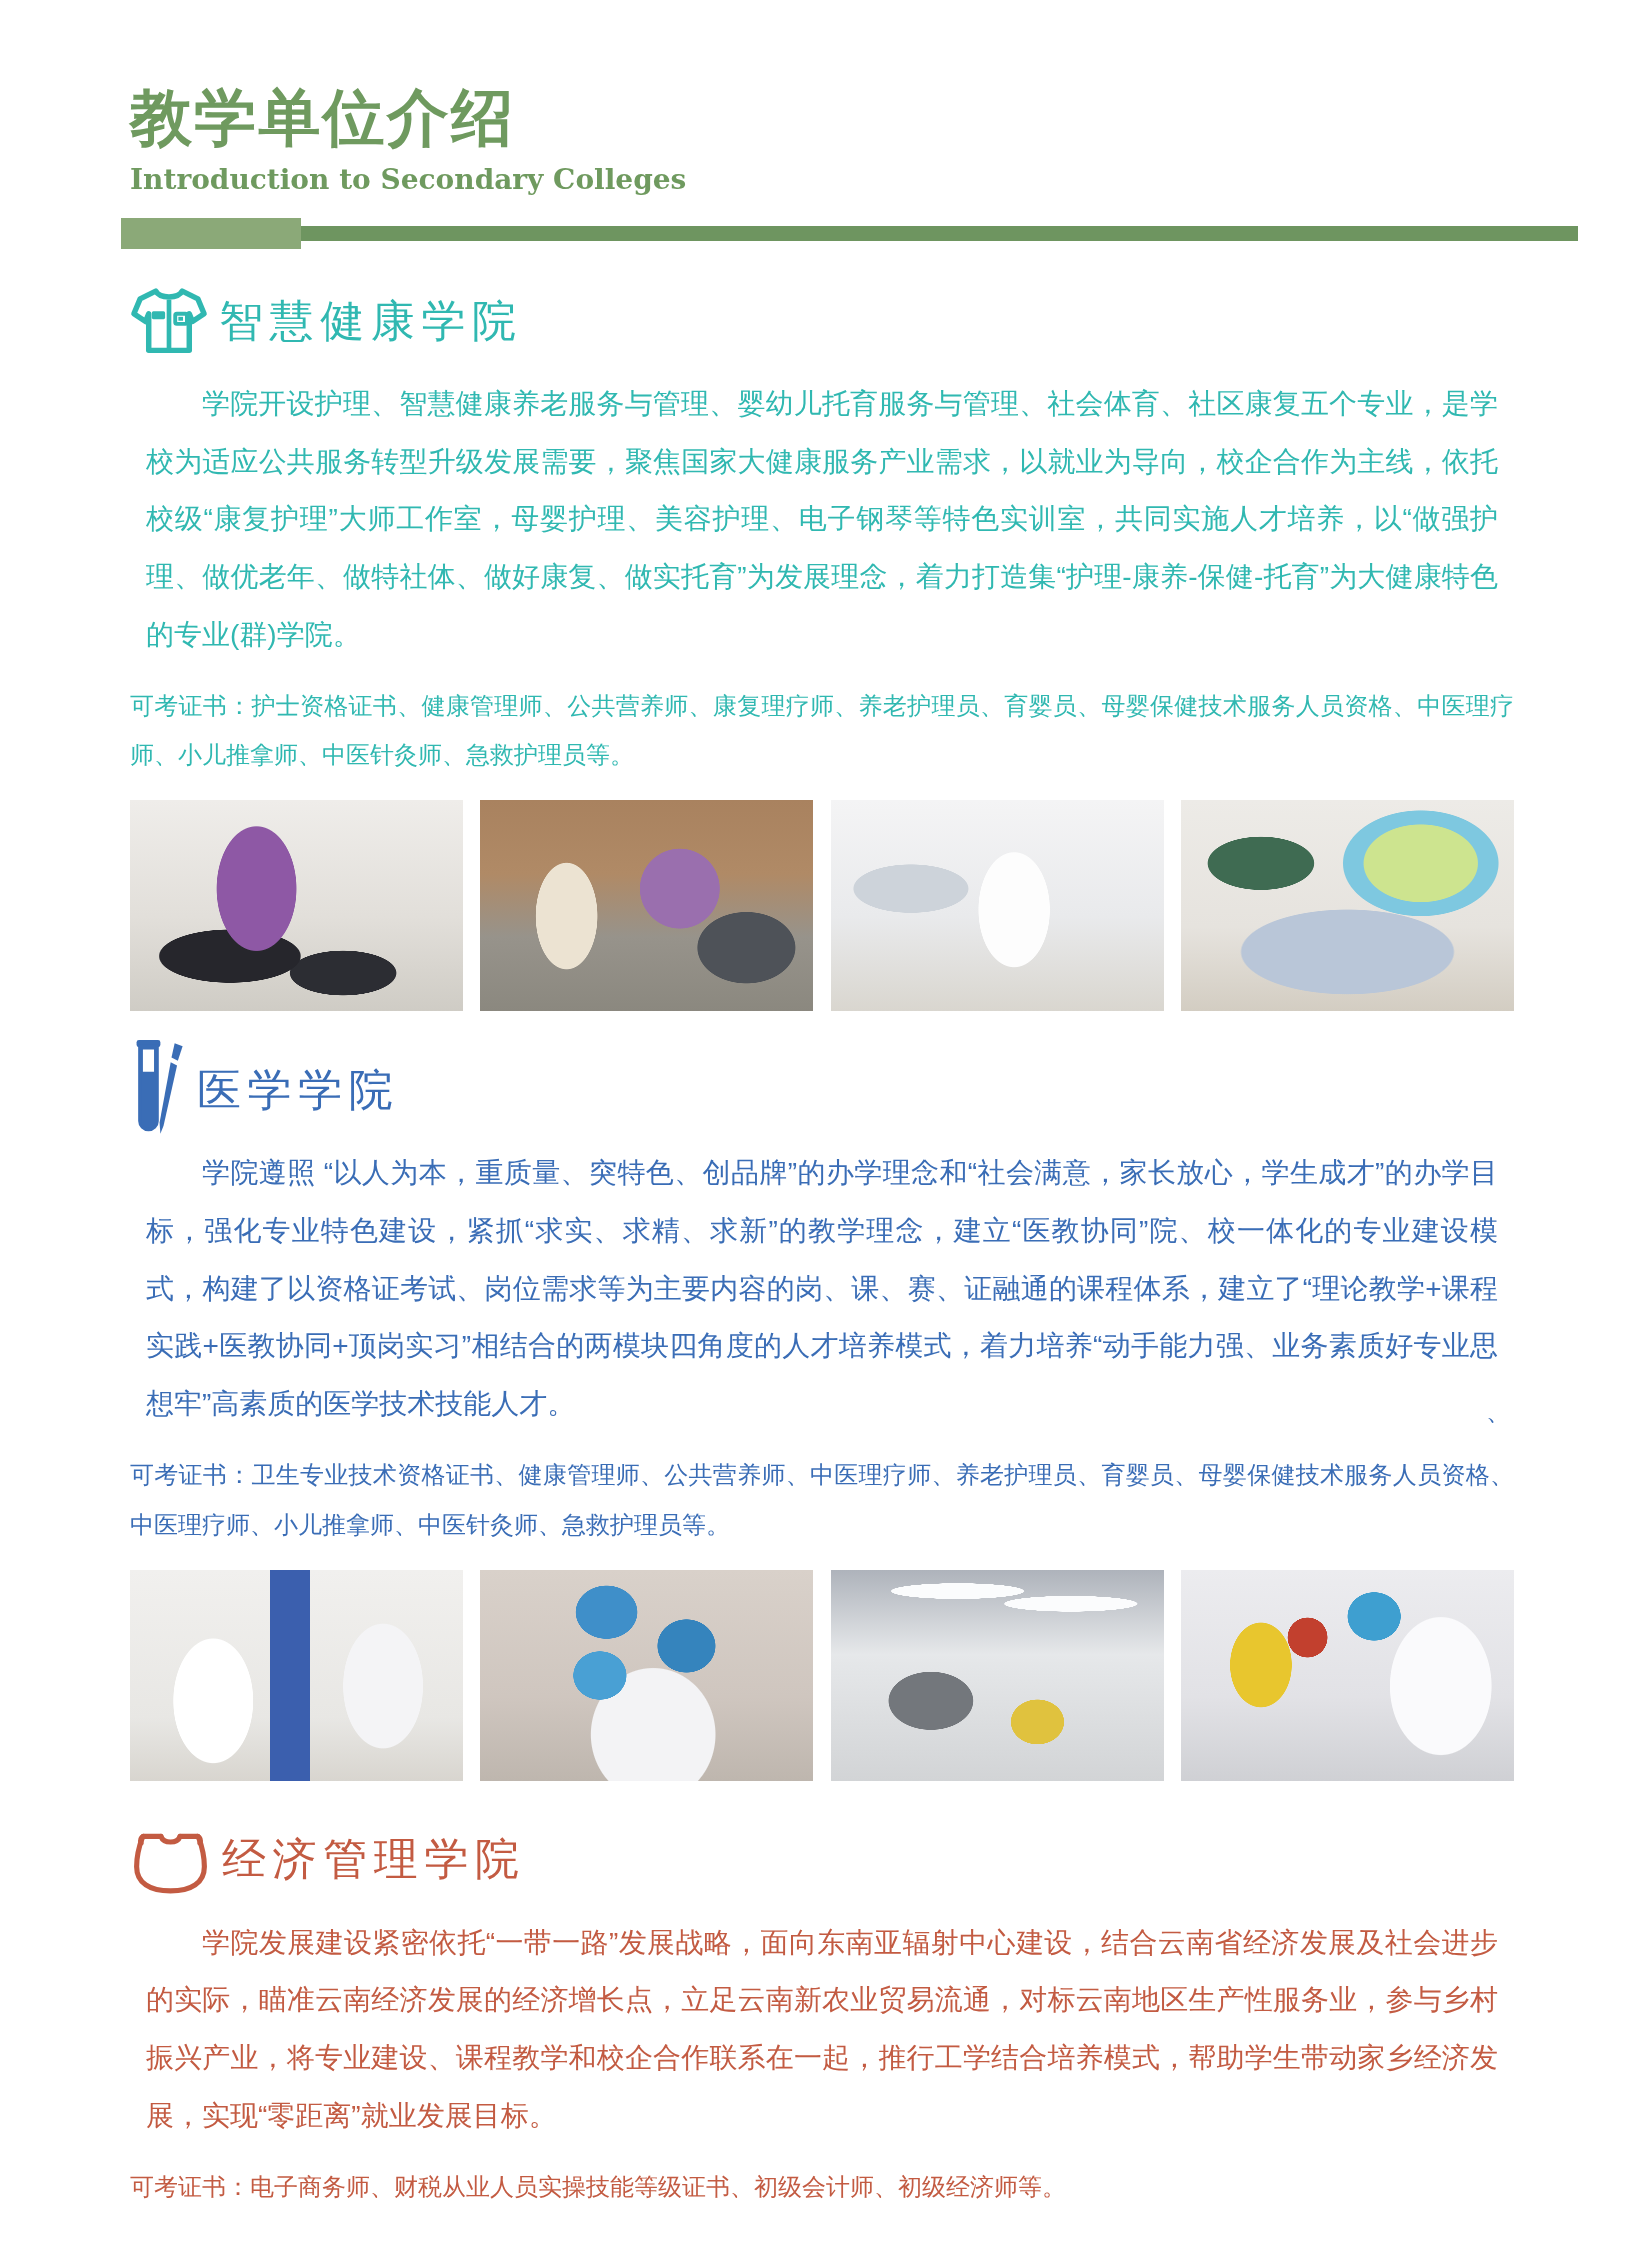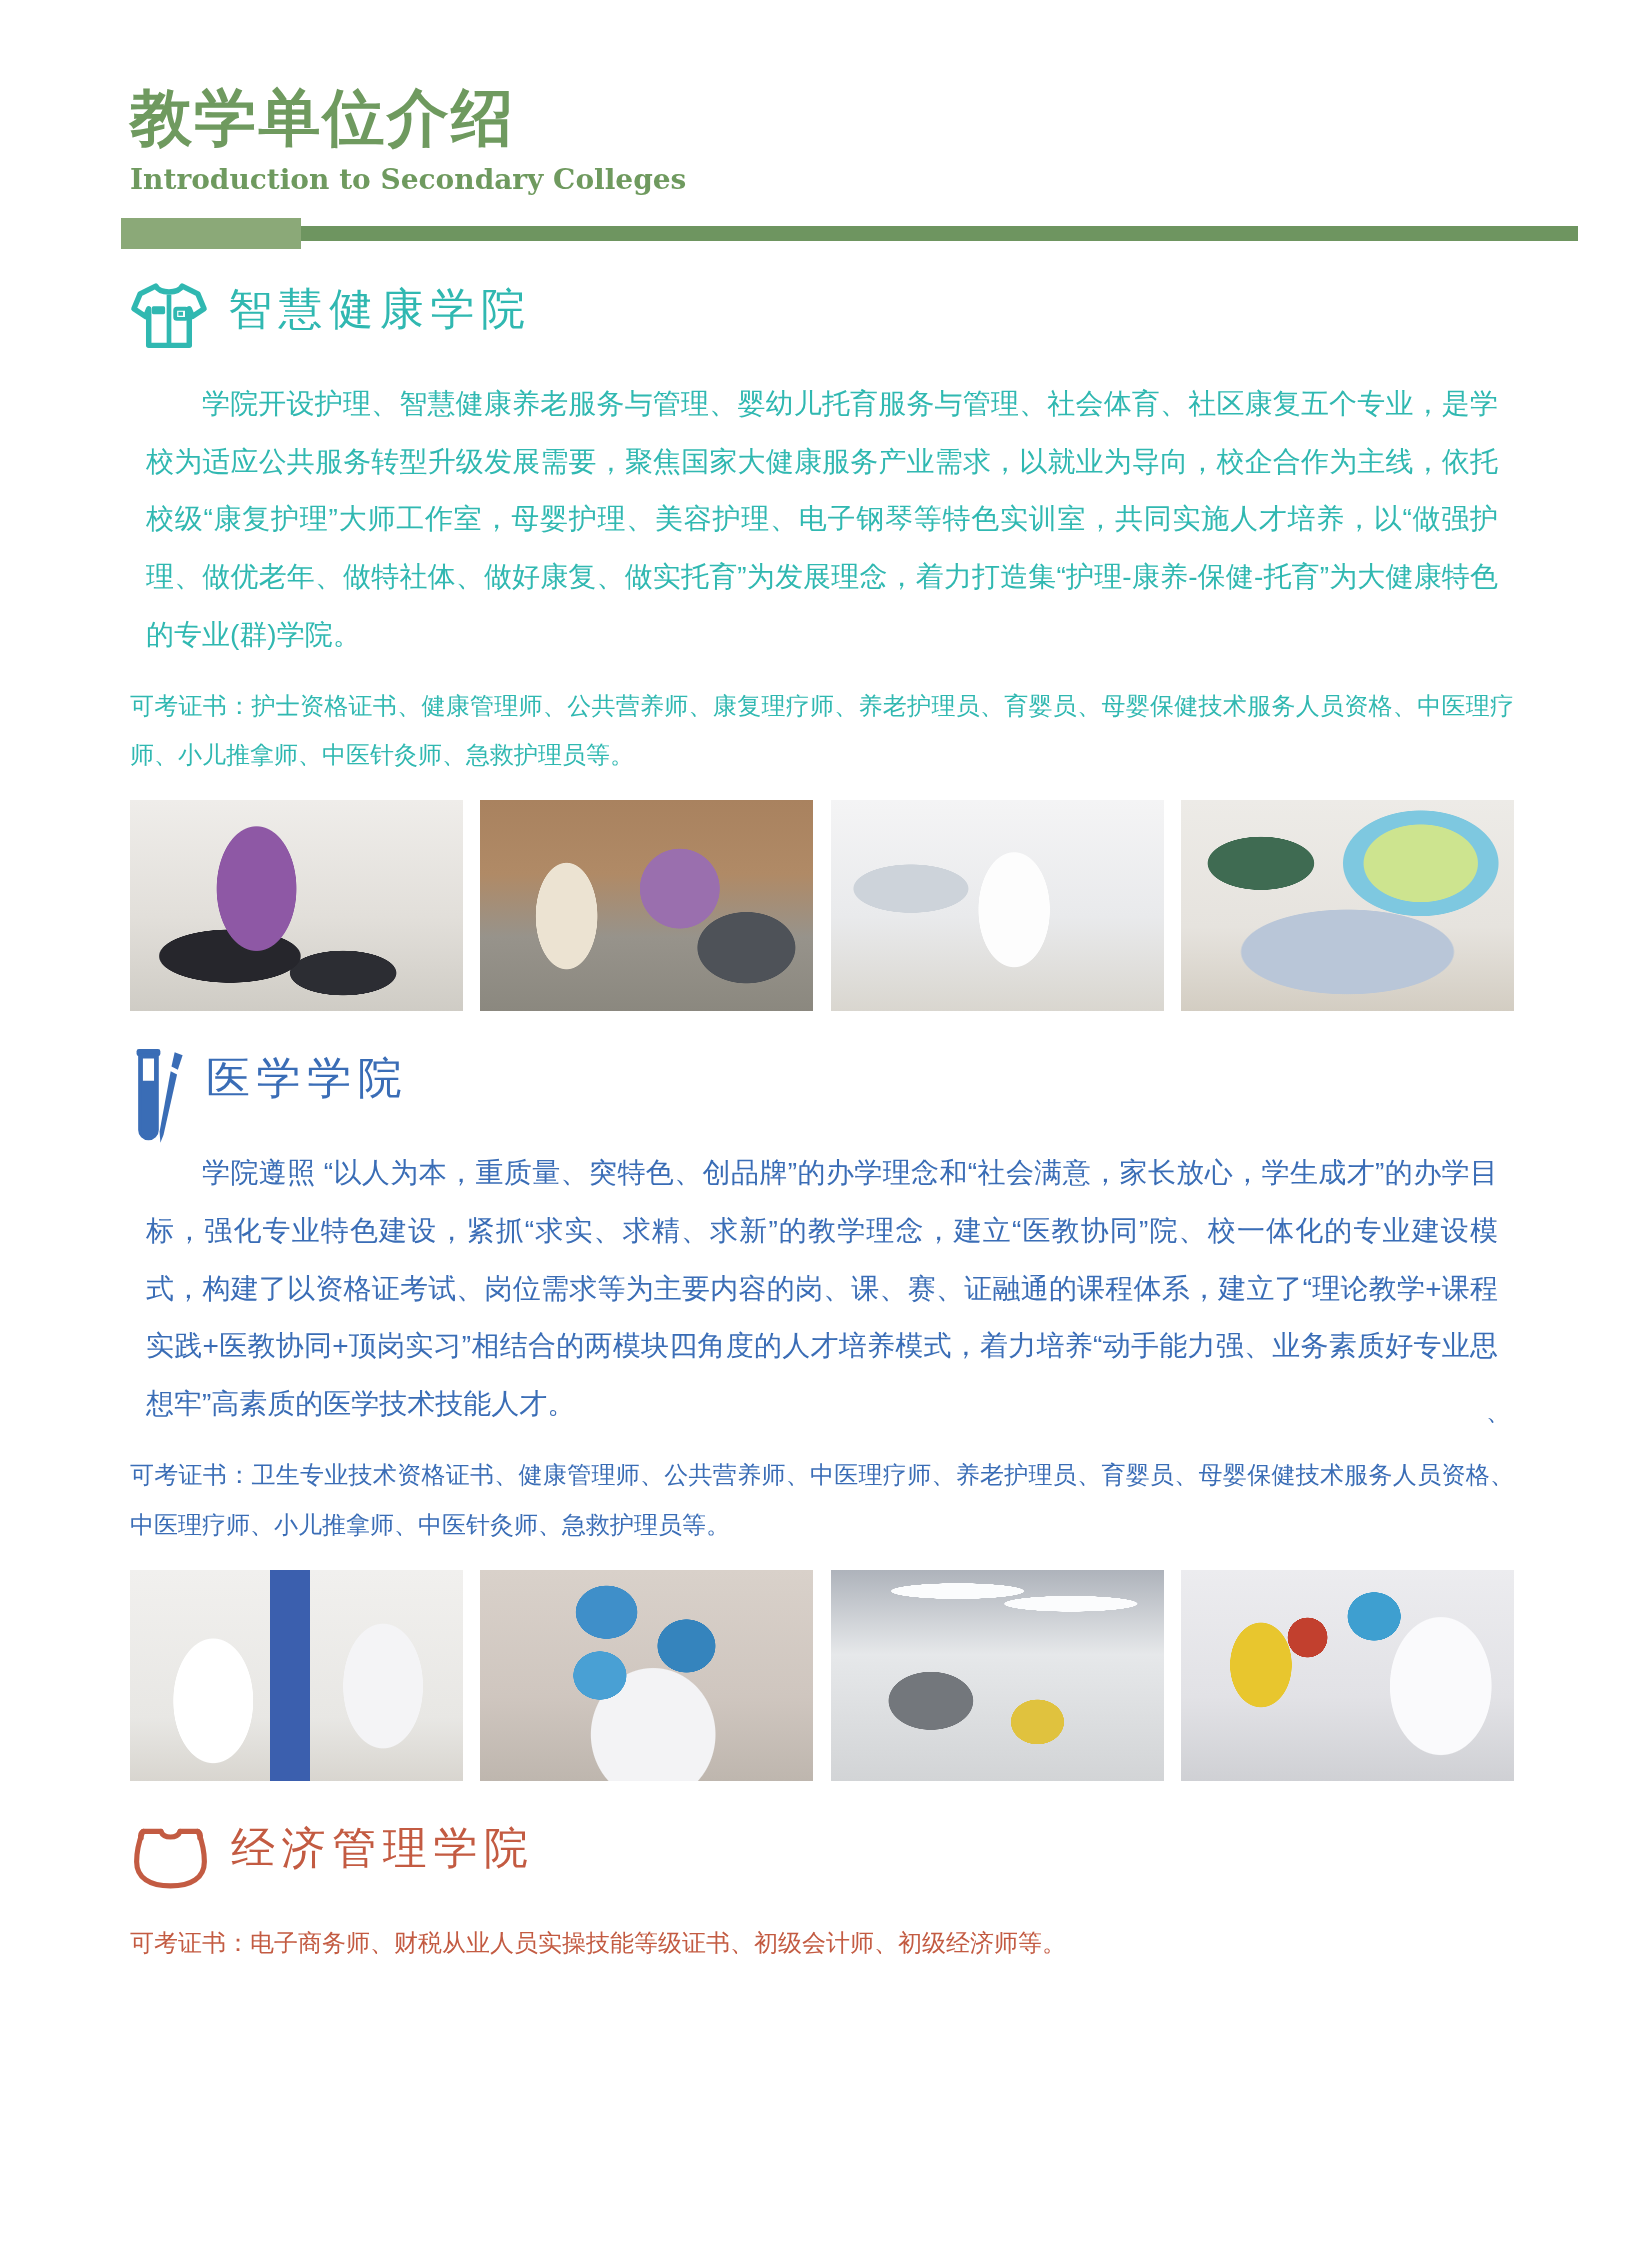--- a/index.html
+++ b/index.html
@@ -31,21 +31,21 @@
     color:#6f9a5f;
   }
   .divider{position:relative;margin:22px 0 0;height:31px;width:calc(100% + 64px);}
   .divider .blk{position:absolute;left:-8.8px;top:0;width:180px;height:31px;background:#8ba978;}
   .divider .bar{position:absolute;left:171px;top:8px;right:0;height:14.7px;background:#6e9560;}
   
   .college{margin-top:31px;}
   .college.teal{--c:#30b8b1;}
   .college.blue{--c:#3a6db6;}
   .college.orange{--c:#c35b42;}
-  .sec-head{display:flex;align-items:flex-start;gap:20px;height:82px;}
+  .sec-head{display:flex;align-items:center;gap:11px;height:82px;}
   .sec-head .icon{flex:0 0 auto;display:inline-flex;align-items:center;}
   .sec-head h2{
     margin:0;
     font-size:44px;
     font-weight:500;
     letter-spacing:6.6px;
     color:var(--c);
   }
   .body-wrap{position:relative;}
   p.body{
@@ -187,18 +187,21 @@
           <path d="M18 16 L42 16"></path>
           <path d="M18 16 Q13 19 15 25"></path>
           <path d="M92 16 L68 16"></path>
           <path d="M92 16 Q97 19 95 25"></path>
           <path d="M42 16 C46 26 64 26 68 16"></path>
           <path d="M17 17 C11 33 9 45 9 57 C9 79 27 90 55 90 C83 90 101 79 101 57 C101 45 99 33 93 17"></path>
         </svg>
       </span>
       <h2>经济管理学院</h2>
     </div>
+    <div class="body-wrap">
+      <p class="body">学院发展建设紧密依托“一带一路”发展战略，面向东南亚辐射中心建设，结合云南省经济发展及社会进步的实际，瞄准云南经济发展的经济增长点，立足云南新农业贸易流通，对标云南地区生产性服务业，参与乡村振兴产业，将专业建设、课程教学和校企合作联系在一起，推行工学结合培养模式，帮助学生带动家乡经济发展，实现“零距离”就业发展目标。</p>
+    </div>
     <p class="certs">可考证书：电子商务师、财税从业人员实操技能等级证书、初级会计师、初级经济师等。</p>
 
   </section>
 
 </div>
 
 
 </body></html>

